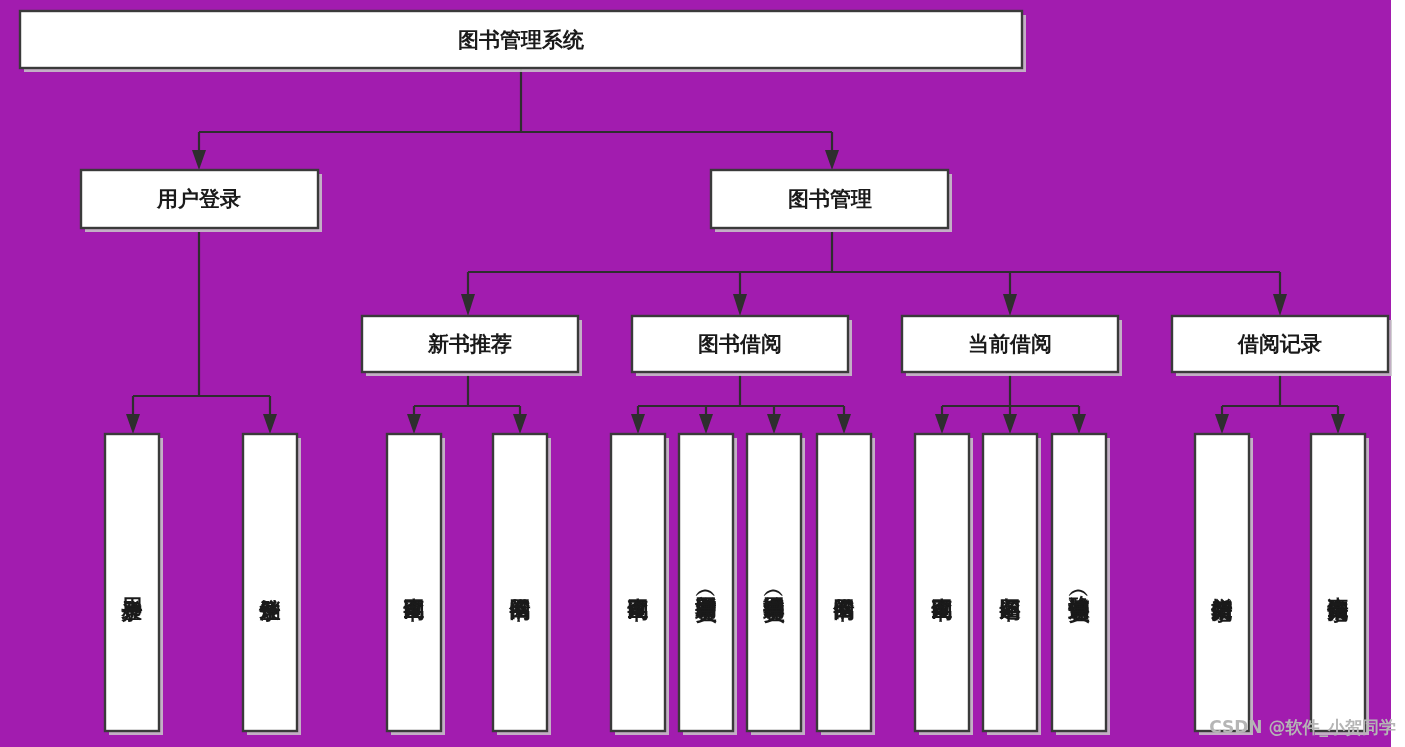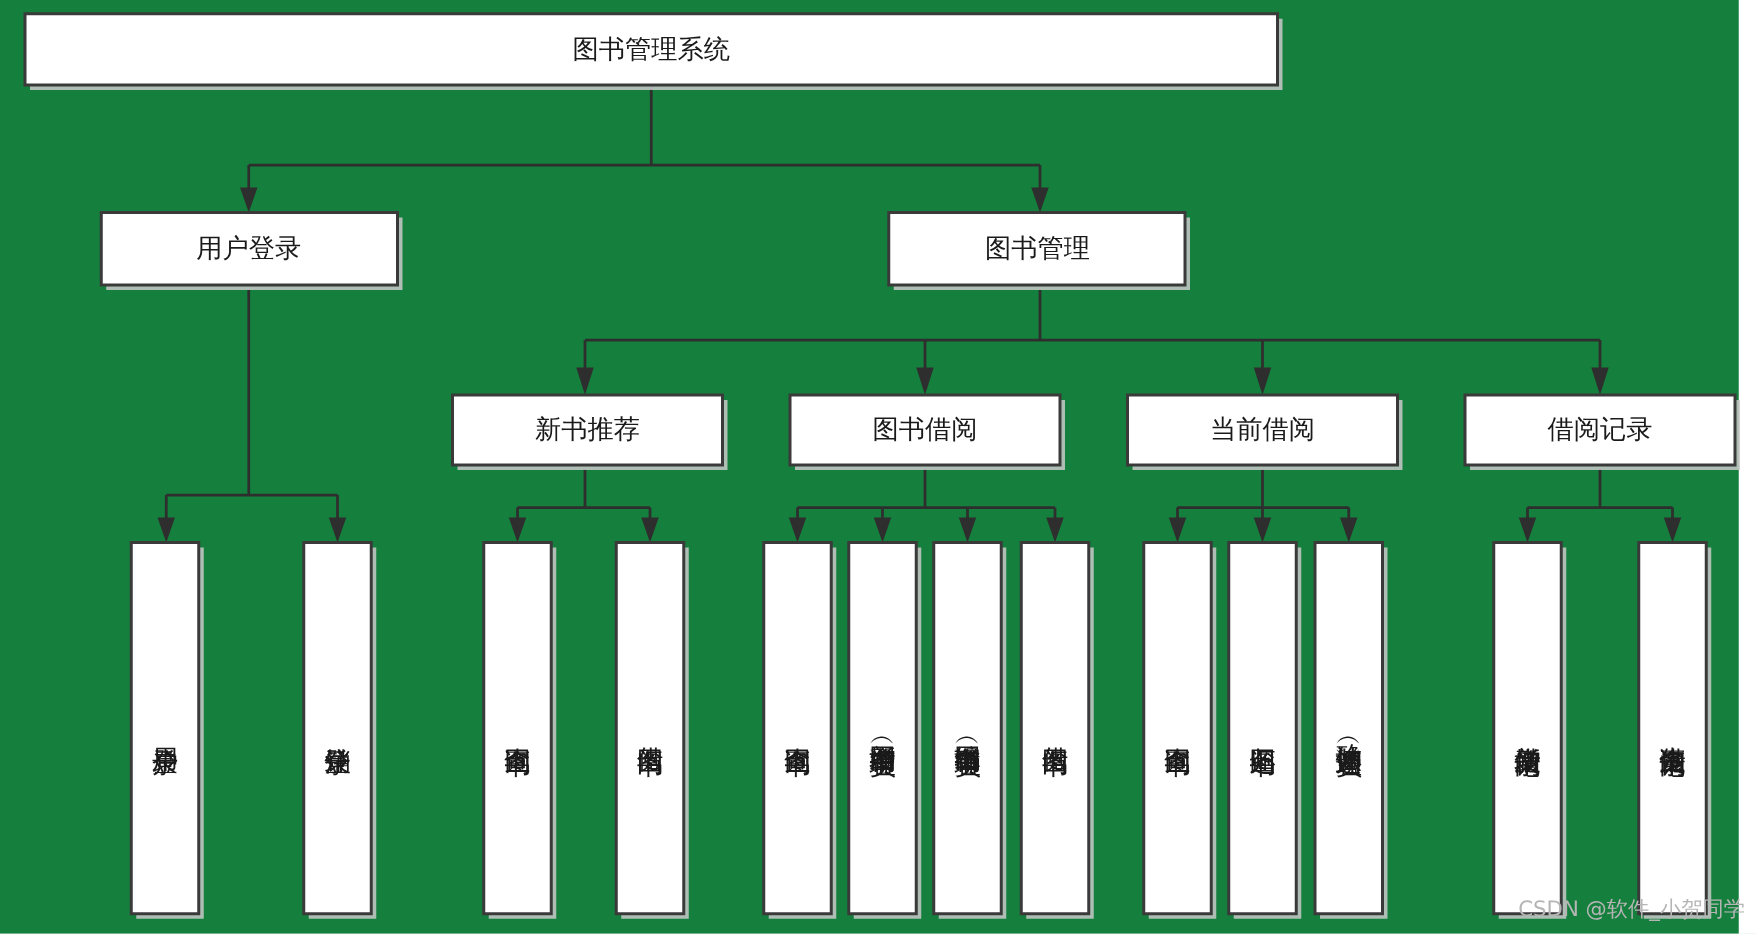--- a/index.html
+++ b/index.html
@@ -10,21 +10,22 @@
   body {
     width: 1405px;
     height: 747px;
     font-family: "DejaVu Sans", "Liberation Sans", sans-serif;
     overflow: hidden;
   }
   #diagram-root {
     position: relative;
     width: 1391px;
     height: 747px;
-    background: #15803d;
+    background: #a21caf;
+    font-weight: bold;
   }
   svg#diagram-canvas {
     position: absolute;
     top: 0;
     left: 0;
     width: 1405px;
     height: 747px;
     display: block;
   }
   .node-box {

